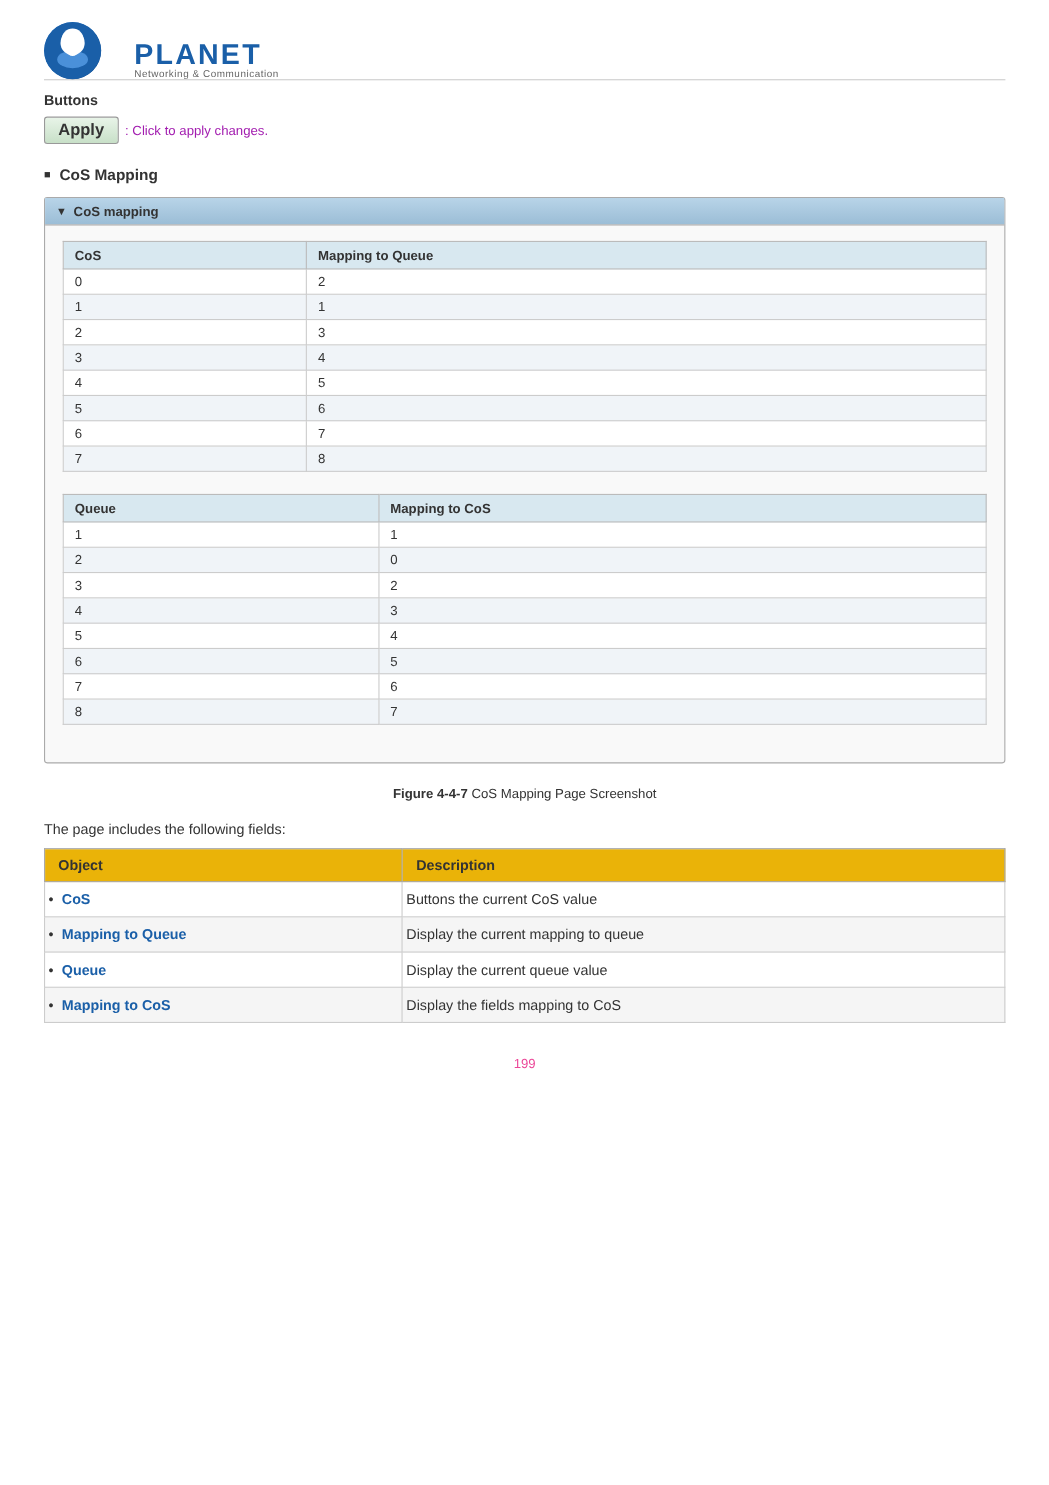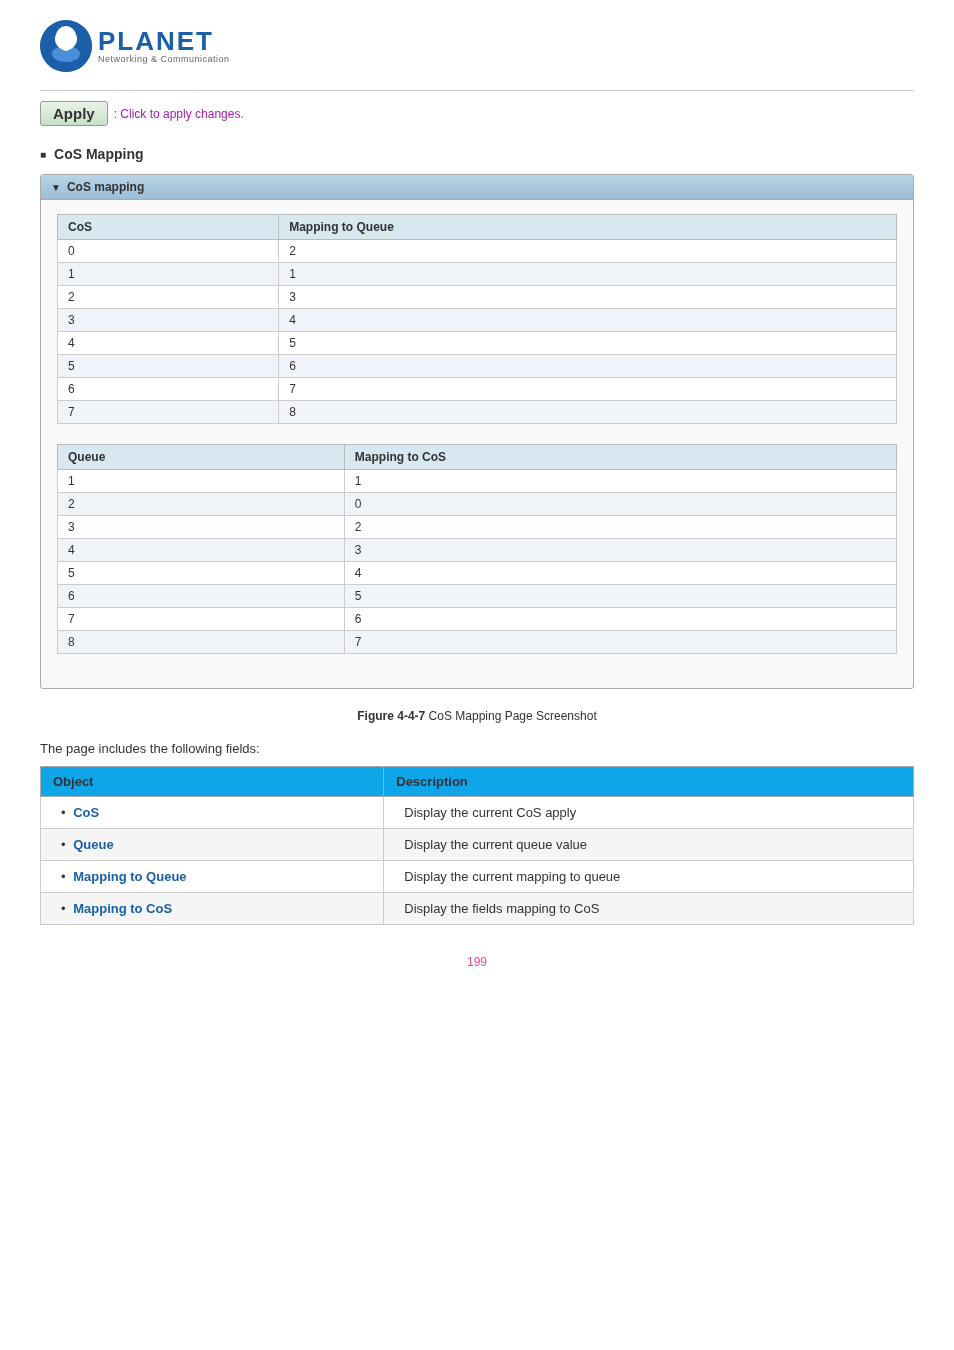--- a/index.html
+++ b/index.html
@@ -7,22 +7,22 @@
       font-family: Arial, sans-serif;
       font-size: 13px;
       background: #fff;
       color: #333;
       width: 954px;
       min-height: 1350px;
       padding: 20px 40px;
     }
     .logo-area {
       display: flex;
-      align-items: center;
-      margin-bottom: 18px;
+      align-items: flex-end;
+      gap: 24px;
     }
     .logo-circle {
       width: 52px;
       height: 52px;
       border-radius: 50%;
       background: linear-gradient(135deg, #4a90d9 0%, #1a5fa8 60%, #0d3d7a 100%);
       display: flex;
       align-items: center;
       justify-content: center;
       margin-right: 6px;
@@ -155,30 +155,30 @@
     }
     .fields-intro {
       font-size: 13px;
       margin-bottom: 10px;
     }
     .fields-table {
       width: 100%;
       border-collapse: collapse;
     }
     .fields-table th {
-      background: #0ea5e9;
+      background: #eab308;
       border: 1px solid #aaa;
       padding: 7px 12px;
       font-size: 13px;
       font-weight: bold;
       text-align: left;
     }
     .fields-table td {
       border: 1px solid #ccc;
-      padding: 8px 20px;
+      padding: 8px 3px;
       font-size: 13px;
       vertical-align: middle;
       margin-left: 48px;
     }
     .fields-table tr:nth-child(even) td {
       background: #f5f5f5;
     }
     .fields-table tr:nth-child(odd) td {
       background: #fff;
     }
@@ -210,20 +210,21 @@
   </div>
   <div class="logo-text">
     <span class="logo-planet">PLANET</span>
     <span class="logo-subtitle">Networking &amp; Communication</span>
   </div>
 </div>
 
 <hr class="divider">
 
 <div>
+  <div class="section-title">Buttons</div>
   <div style="display:flex; align-items:center; margin-bottom:6px;">
     <button class="apply-btn">Apply</button>
     <span class="apply-description">: Click to apply changes.</span>
   </div>
 </div>
 
 <div class="cos-mapping-title">
   <span>CoS Mapping</span>
 </div>
 
@@ -331,29 +332,29 @@
 <table class="fields-table">
   <thead>
     <tr>
       <th>Object</th>
       <th>Description</th>
     </tr>
   </thead>
   <tbody id="fields-body">
   <tr>
         <td><span class="bullet">•</span> <span class="field-name">CoS</span></td>
-        <td>Display the current CoS apply</td>
+        <td>Buttons the current CoS value</td>
+      </tr>
+      <tr>
+        <td><span class="bullet">•</span> <span class="field-name">Mapping to Queue</span></td>
+        <td>Display the current mapping to queue</td>
       </tr>
       <tr>
         <td><span class="bullet">•</span> <span class="field-name">Queue</span></td>
         <td>Display the current queue value</td>
-      </tr>
-      <tr>
-        <td><span class="bullet">•</span> <span class="field-name">Mapping to Queue</span></td>
-        <td>Display the current mapping to queue</td>
       </tr>
       <tr>
         <td><span class="bullet">•</span> <span class="field-name">Mapping to CoS</span></td>
         <td>Display the fields mapping to CoS</td>
       </tr>
     </tbody>
 </table>
 
 <div class="page-num">199</div>
 

